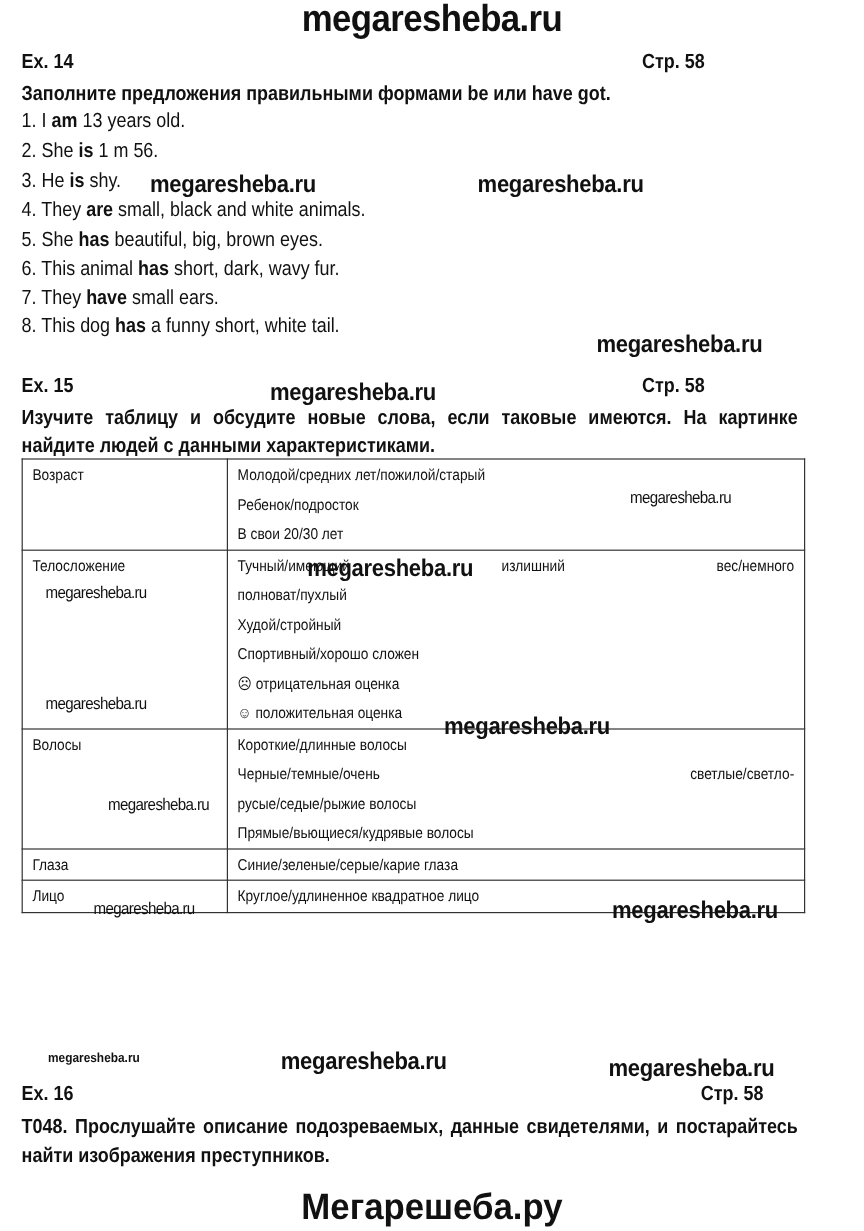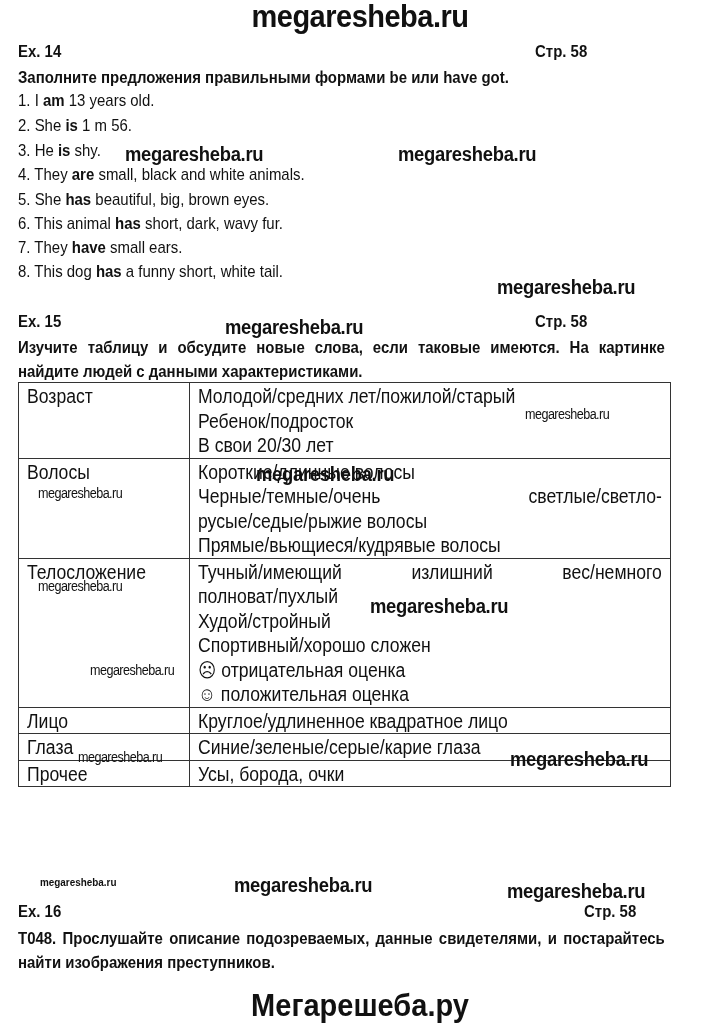--- a/index.html
+++ b/index.html
@@ -9,21 +9,21 @@
   .site-title { top: 0px; left: 0; width: 720px; text-align: center; font-size: 29px; font-weight: bold;
                 letter-spacing: -0.5px; transform: scaleY(1.08); }
   .ex-head { font-size: 17px; font-weight: bold; transform: scaleX(0.88); transform-origin: left top; }
   .instr { font-size: 17px; font-weight: bold; left: 18px; width: 735px; transform: scaleX(0.88); transform-origin: left top; line-height: 24px; white-space: normal; text-align: justify; }
   .line { font-size: 17px; left: 18px; transform: scaleX(0.88); transform-origin: left top; }
   .line b { font-weight: bold; }
   .wm-big { font-size: 20px; font-weight: bold; letter-spacing: -0.3px; transform: scaleX(0.92); transform-origin: left top; }
   .wm-small { font-size: 14px; letter-spacing: -0.6px; transform: scaleX(0.9); transform-origin: left top; }
   .wm-tiny { font-size: 11px; font-weight: bold; transform: scaleX(0.9); transform-origin: left top; }
   table.chars { position: absolute; left: 18px; top: 382px; width: 653px; border-collapse: collapse; }
-  table.chars td { border: 1.3px solid #333; vertical-align: top; padding: 1px 0 0 8px; font-size: 20px; line-height: 24.5px; }
+  table.chars td { border: 1.3px solid #333; vertical-align: top; padding: 1px 0 0 8px; font-size: 13px; line-height: 24.5px; }
   table.chars td.cat { width: 162px; }
   table.chars td.val { padding-right: 8px; }
   .cell-line { display: block; white-space: nowrap; transform: scaleX(0.88); transform-origin: left top; }
   .justify-line { display: flex; justify-content: space-between; white-space: nowrap; width: 113.6%; transform: scaleX(0.88); transform-origin: left top; }
   .footer { top: 990px; left: 0; width: 720px; text-align: center; font-size: 29px; font-weight: bold; transform: scaleY(1.05); }
 </style>
 </head>
 <body>
 
 <div class="abs site-title">megaresheba.ru</div>
@@ -57,71 +57,63 @@
           <span class="cell-line">Возраст</span>
         </td>
     <td class="val">
       <span class="cell-line">Молодой/средних лет/пожилой/старый</span>
       <span class="cell-line">Ребенок/подросток</span>
       <span class="cell-line">В свои 20/30 лет</span>
     </td>
   </tr>
   <tr>
     <td class="cat">
-          <span class="cell-line">Волосы</span>
-        </td>
-    <td class="val">
-      <span class="cell-line">Короткие/длинные волосы</span>
-      <span class="justify-line">
-        <span>Черные/темные/очень</span>
-        <span>светлые/светло-</span>
-      </span>
-      <span class="cell-line">русые/седые/рыжие волосы</span>
-      <span class="cell-line">Прямые/вьющиеся/кудрявые волосы</span>
-    </td>
-  </tr>
-  <tr>
-    <td class="cat">
           <span class="cell-line">Телосложение</span>
         </td>
     <td class="val">
       <span class="justify-line">
         <span>Тучный/имеющий</span>
         <span>излишний</span>
         <span>вес/немного</span>
       </span>
       <span class="cell-line">полноват/пухлый</span>
       <span class="cell-line">Худой/стройный</span>
       <span class="cell-line">Спортивный/хорошо сложен</span>
       <span class="cell-line">☹ отрицательная оценка</span>
       <span class="cell-line">☺ положительная оценка</span>
     </td>
   </tr>
   <tr>
     <td class="cat">
-          <span class="cell-line">Лицо</span>
+          <span class="cell-line">Волосы</span>
         </td>
     <td class="val">
-          <span class="cell-line">Круглое/удлиненное квадратное лицо</span>
-        </td>
+      <span class="cell-line">Короткие/длинные волосы</span>
+      <span class="justify-line">
+        <span>Черные/темные/очень</span>
+        <span>светлые/светло-</span>
+      </span>
+      <span class="cell-line">русые/седые/рыжие волосы</span>
+      <span class="cell-line">Прямые/вьющиеся/кудрявые волосы</span>
+    </td>
   </tr>
   <tr>
     <td class="cat">
           <span class="cell-line">Глаза</span>
         </td>
     <td class="val">
           <span class="cell-line">Синие/зеленые/серые/карие глаза</span>
         </td>
   </tr>
   <tr>
     <td class="cat">
-          <span class="cell-line">Прочее</span>
+          <span class="cell-line">Лицо</span>
         </td>
     <td class="val">
-          <span class="cell-line">Усы, борода, очки</span>
+          <span class="cell-line">Круглое/удлиненное квадратное лицо</span>
         </td>
   </tr>
 </tbody>
   </table>
 
 <div class="abs wm-small" style="top:406px; left:525px;">megaresheba.ru</div>
 <div class="abs wm-big" style="top:463px; left:256px;">megaresheba.ru</div>
 <div class="abs wm-small" style="top:485px; left:38px;">megaresheba.ru</div>
 <div class="abs wm-small" style="top:578px; left:38px;">megaresheba.ru</div>
 <div class="abs wm-big" style="top:595px; left:370px;">megaresheba.ru</div>

